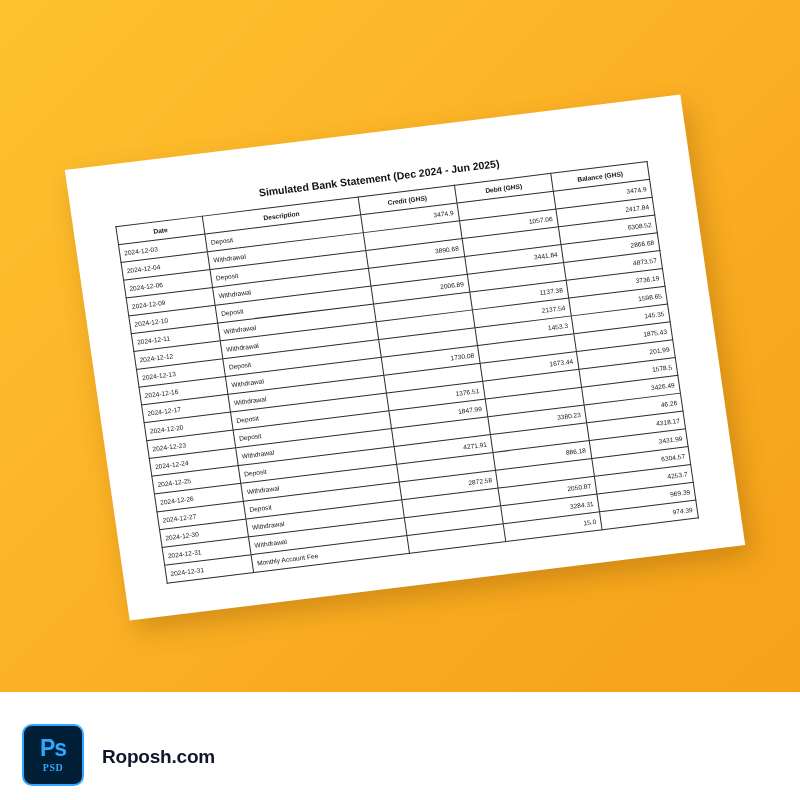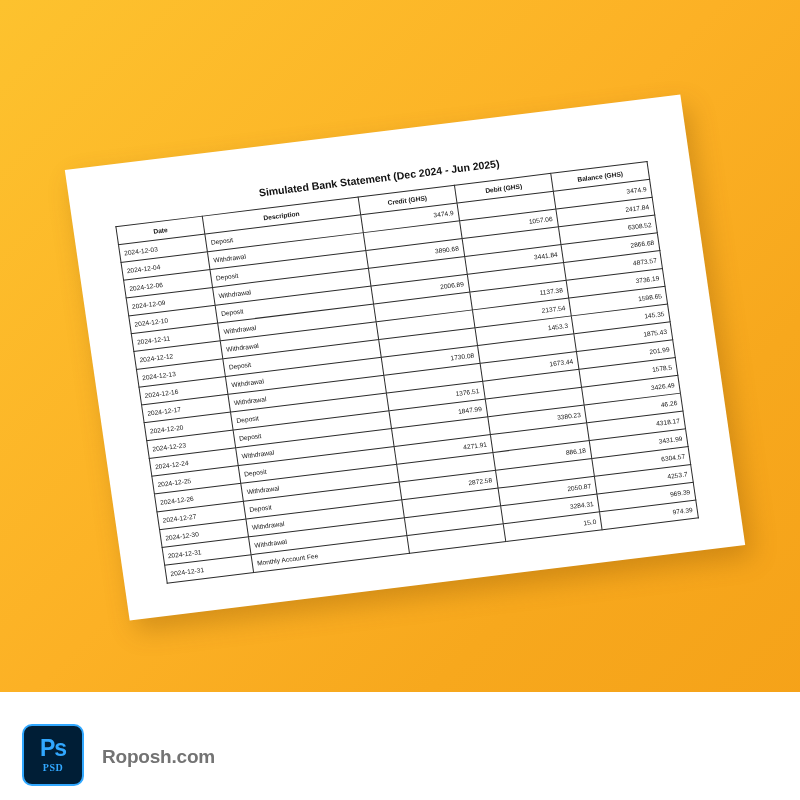--- a/index.html
+++ b/index.html
@@ -64,21 +64,21 @@
   }
   #footer-text .line1 {
     font-size: 22px;
     font-weight: bold;
     color: #111111;
     letter-spacing: -0.2px;
   }
   #footer-text .line2 {
     font-size: 19px;
     font-weight: bold;
-    color: #737373;
+    color: #0f172a;
     margin-top: 4px;
     letter-spacing: -0.2px;
   }
 
   
   #paper-wrap {
     position: absolute;
     left: 0;
     top: 0;
     width: 800px;

